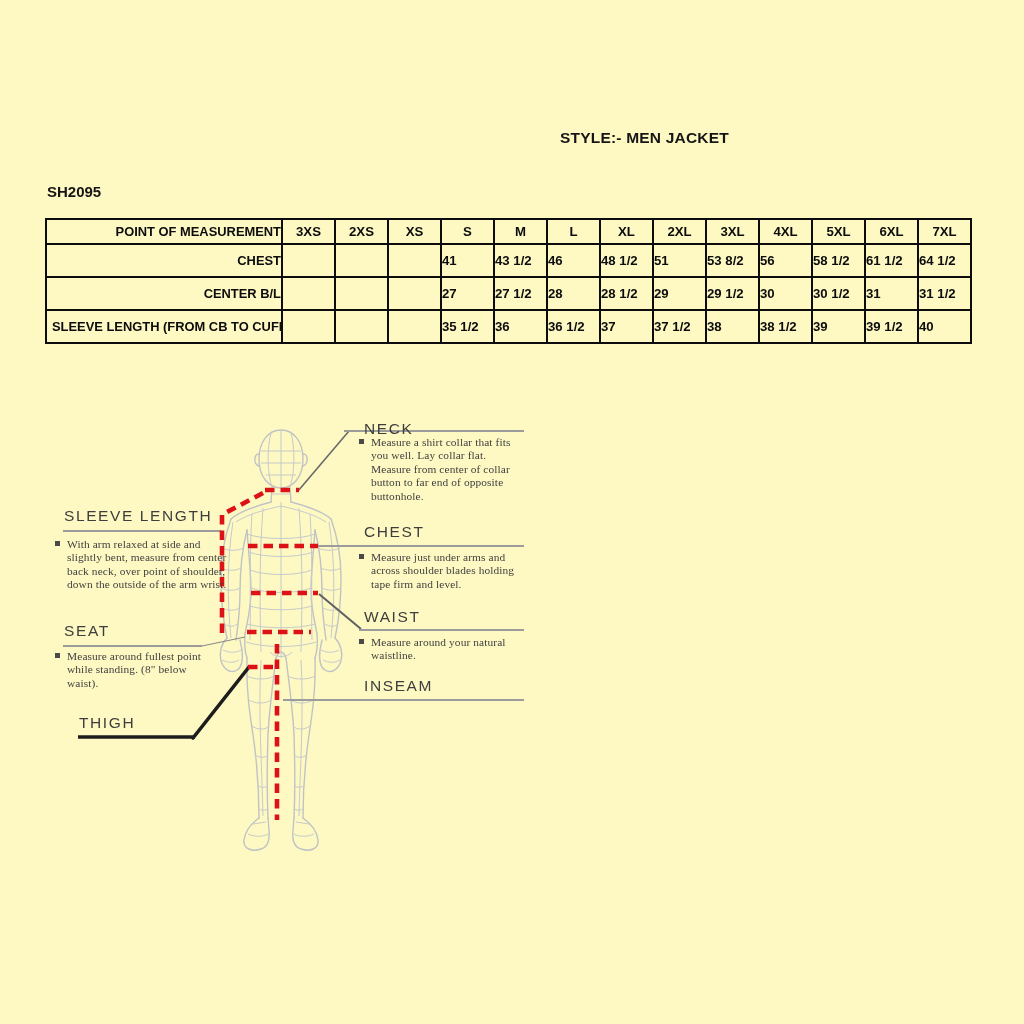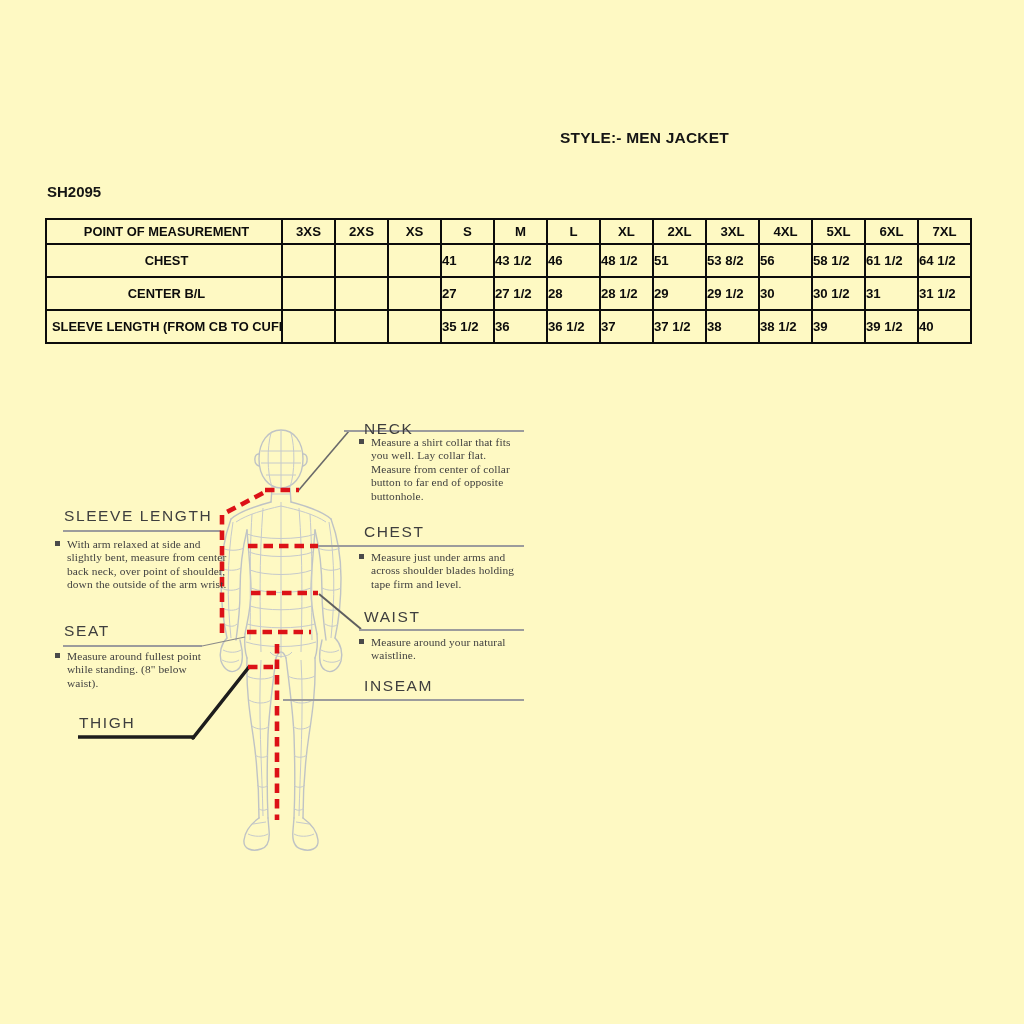--- a/index.html
+++ b/index.html
@@ -1,21 +1,21 @@
 <!DOCTYPE html>
 <html><head>
 <meta charset="utf-8">
 <style>
   html,body{margin:0;padding:0;background:#fff;}
   .page{position:relative;width:1024px;height:1024px;background:#fef9c3;font-family:"Liberation Sans",sans-serif;overflow:hidden;}
   .doc-title{position:absolute;left:560px;top:129px;font-weight:bold;font-size:15.5px;color:#151515;letter-spacing:.2px;}
   .sku{position:absolute;left:47px;top:155px;font-weight:bold;font-size:15px;color:#151515;margin-top:28px;}
   .size-table{position:absolute;left:45px;top:218px;width:927px;border-collapse:collapse;table-layout:fixed;}
   .size-table th,.size-table td{border:2px solid #0c0c0c;font-weight:bold;font-size:13.2px;color:#0c0c0c;padding:0;white-space:nowrap;overflow:hidden;}
-  .size-table .rowhead{text-align:center;padding-left:5px;font-size:12.9px;}
+  .size-table .rowhead{text-align:right;padding-left:5px;font-size:12.9px;}
   .header-row{height:25px;}
   .data-row{height:33px;}
   .note{position:absolute;left:47px;top:368px;font-weight:bold;font-size:13.8px;color:#151515;}
   .overlay{position:absolute;left:0;top:0;width:1024px;height:1024px;pointer-events:none;}
   .mg-title{position:absolute;color:#3e3e3e;font-size:15.5px;letter-spacing:1.6px;white-space:nowrap;}
   .mg-text{position:absolute;color:#3f3f3f;font-size:11.4px;line-height:1.18;letter-spacing:.1px;font-family:Liberation Serif, serif;}
   .bullet{position:absolute;left:-12px;top:3px;width:5px;height:5px;background:#4a4a4a;}
   .thigh-body{font-size:12.8px;color:#2d2d2d;line-height:1.3;letter-spacing:.2px;}
 </style>
 </head>

